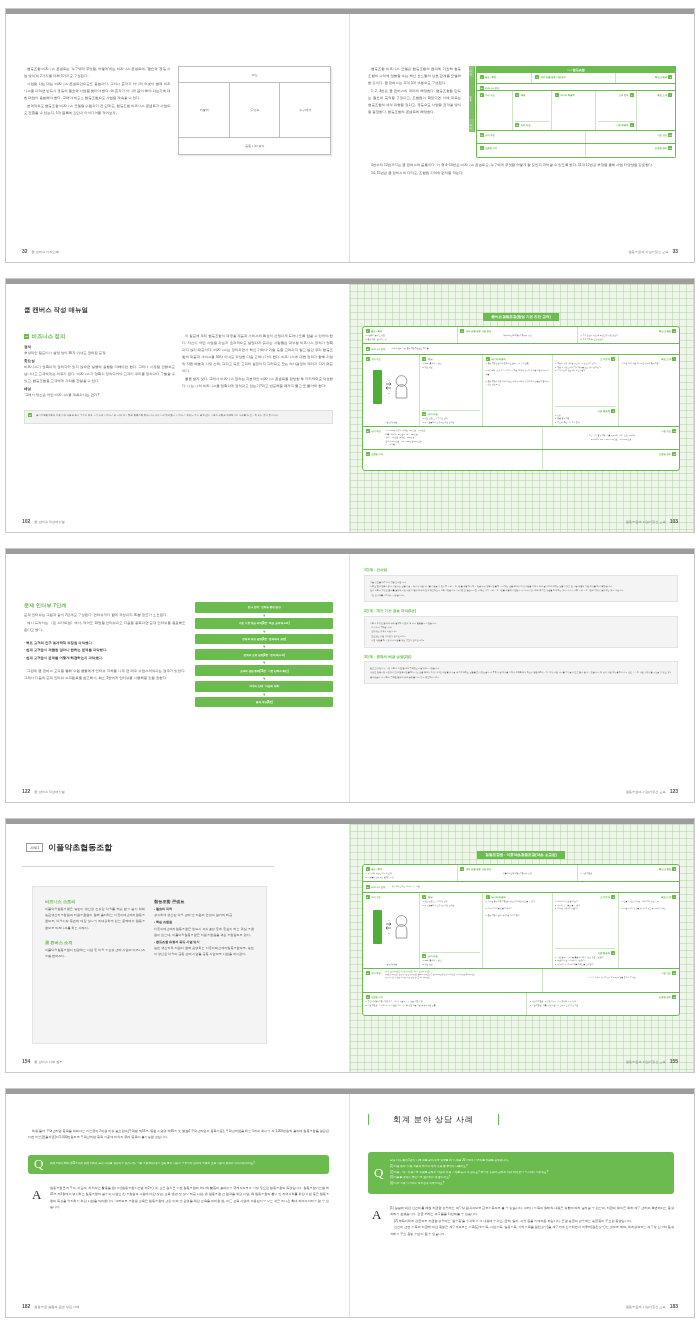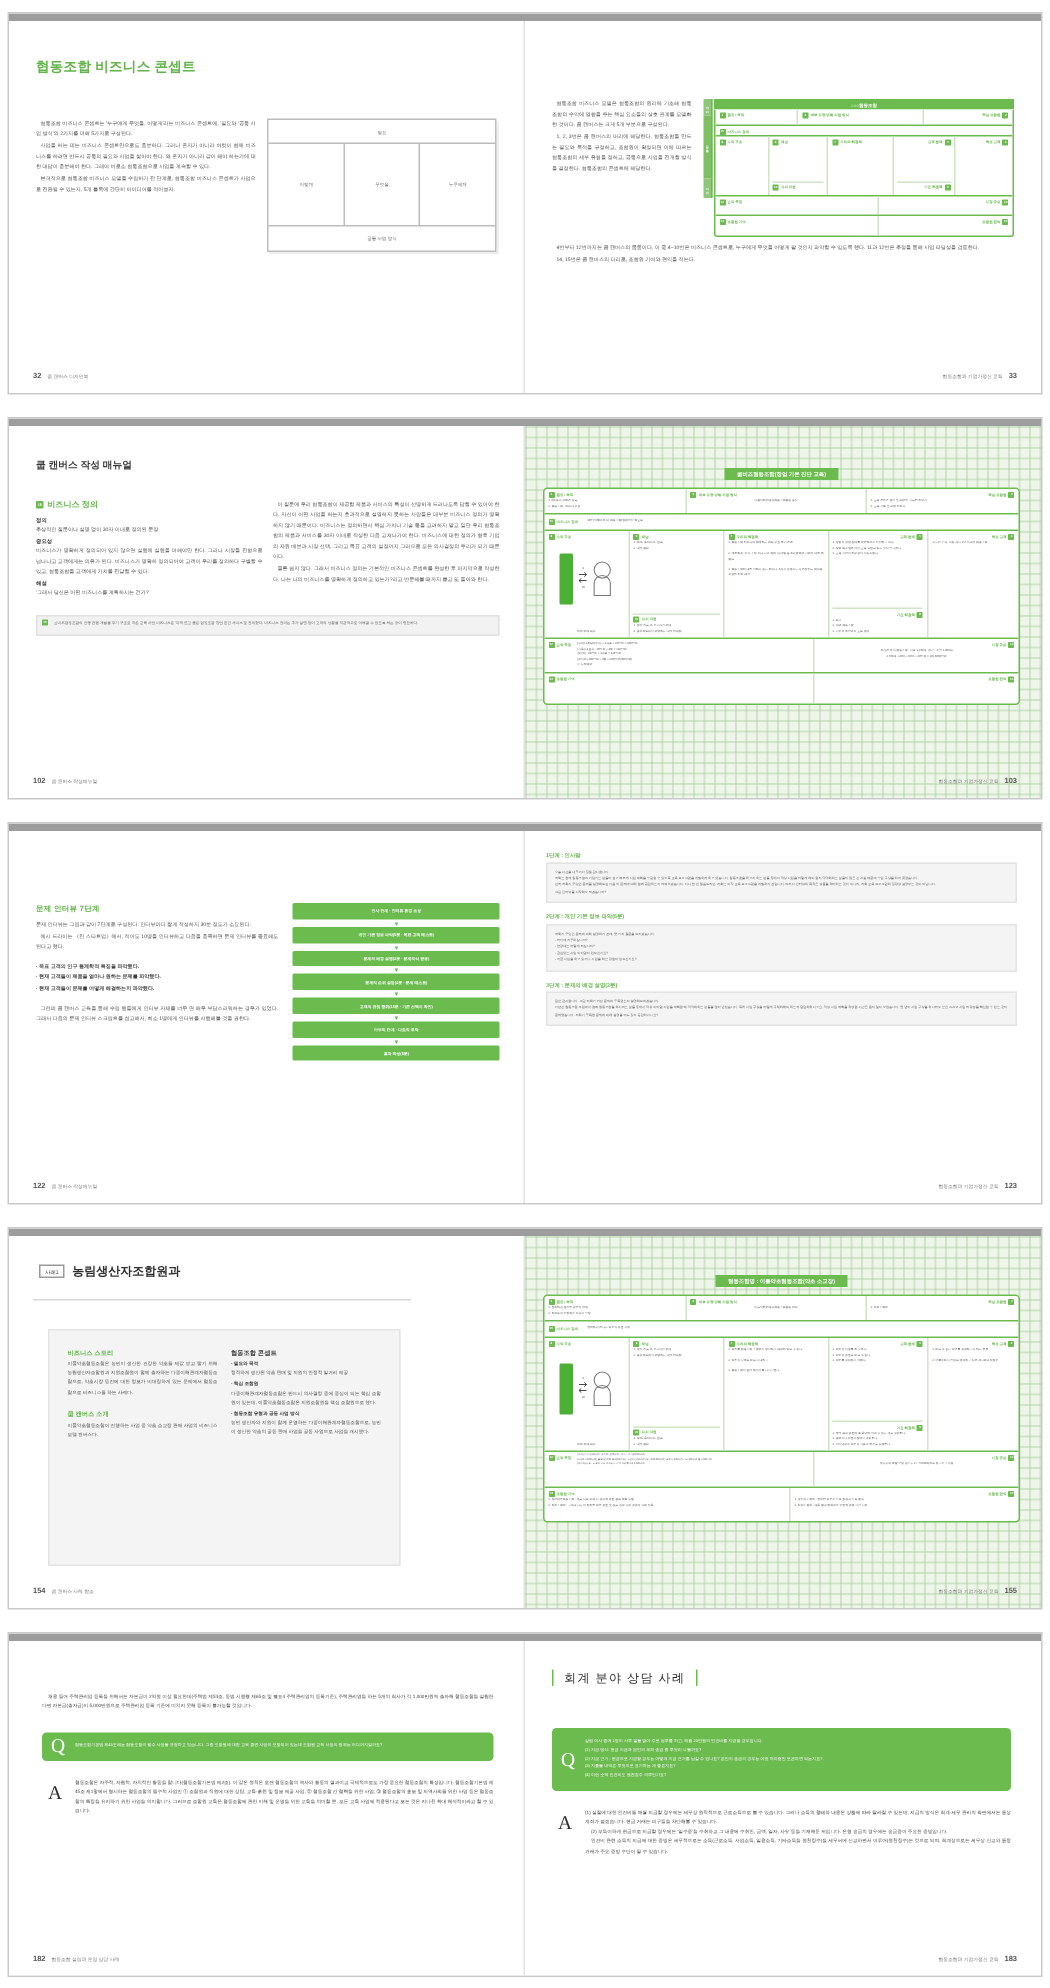--- a/index.html
+++ b/index.html
@@ -158,21 +158,21 @@
   .case-p{ font-size:3.1px; line-height:2.0; color:#4a4a4a; text-align:justify; }
   .case-sub{ font-size:3.1px; line-height:2.0; color:#3b3b3b; font-weight:700; margin-top:1px; }
 
   
   #sp5{ top:1088px; height:230px; }
   #sp5 .leafL{ padding:34px 20px 0 22px; }
   #sp5 .leafR{ padding:14px 20px 0 18px; }
   .ser-title{
     font-family:"Liberation Serif", serif; font-size:8px; color:#2d2d2d;
     border-left:1.5px solid #6cbb4f; border-right:1.5px solid #6cbb4f;
-    padding:0 7px; display:inline-block; letter-spacing:1px;
+    padding:0 24px; display:inline-block; letter-spacing:1px;
   }
   .qa-green{
     background:#6cbb4f; color:#fff; border-radius:3px; padding:6px 8px 7px 22px;
     position:relative; margin-top:14px;
   }
   .qa-green .qmark{
     position:absolute; left:6px; top:50%; transform:translateY(-50%);
     font-family:"Liberation Serif", serif; font-size:13px; font-weight:400; color:#fff;
   }
   .qa-green p{ font-size:2.7px; line-height:2.15; }
@@ -187,21 +187,20 @@
 </head>
 <body>
 
 <div class="page">
 
   <section class="spread" id="sp1">
     <div class="topbar"></div>
     <div class="inner">
 
       <div class="leafL">
-        <h1 class="h-green">협동조합 비즈니스 콘셉트</h1>
         <div class="s1-flex">
           <div class="s1-text body-col">
             <p>협동조합 비즈니스 콘셉트는 '누구에게 무엇을, 어떻게'라는 비즈니스 콘셉트에, '필요와 '공동 사업 방식'의 2가지를 더해 5가지로 구성된다.</p>
             <p>사업을 하는 데는 비즈니스 콘셉트만으로도 충분하다. 그러나 혼자가 아니라 여럿이 함께 비즈니스를 하려면 반드시 공동의 필요와 사업을 찾아야 한다. 왜 혼자가 아니라 같이 해야 하는가에 대한 대답이 충분해야 한다. 그래야 비로소 협동조합으로 사업을 계속할 수 있다.</p>
             <p>본격적으로 협동조합 비즈니스 모델을 수립하기 전 단계로, 협동조합 비즈니스 콘셉트가 사업으로 전환될 수 있는지, 5개 블록에 간단히 아이디어를 적어보자.</p>
           </div>
           <div class="s1-diagram">
             <div class="row s1-top">
               <div class="s1-cell">필요</div>
             </div>
@@ -543,21 +542,21 @@
       </div>
     </div>
   </section>
 
   <section class="spread" id="sp4">
     <div class="topbar"></div>
     <div class="inner">
       <div class="leafL">
         <div class="case-hdr">
           <span class="case-tag">사례1</span>
-          <span class="case-title">농림생산자조합원과</span>
+          <span class="case-title">이풀약초협동조합</span>
         </div>
         <div class="case-rule"></div>
         <div class="case-card">
           <div>
             <div class="case-h">비즈니스 스토리</div>
             <div class="case-p">이풀약초협동조합은 농민이 생산한 건강한 약초를 제값 받고 팔기 위해 농림생산자조합원과 지원조합원이 함께 출자하는 다중이해관계자협동조합으로, 약초시장 등진에 대한 정보가 비대칭하게 있는 문제에서 협동조합으로 비즈니스를 하는 사례다.</div>
             <div class="case-h" style="margin-top:9px;">쿱 캔버스 소개</div>
             <div class="case-p">이풀약초협동조합이 진행하는 사업 중 약초 소교장 관매 사업의 비즈니스 모델 캔버스다.</div>
           </div>
           <div>

